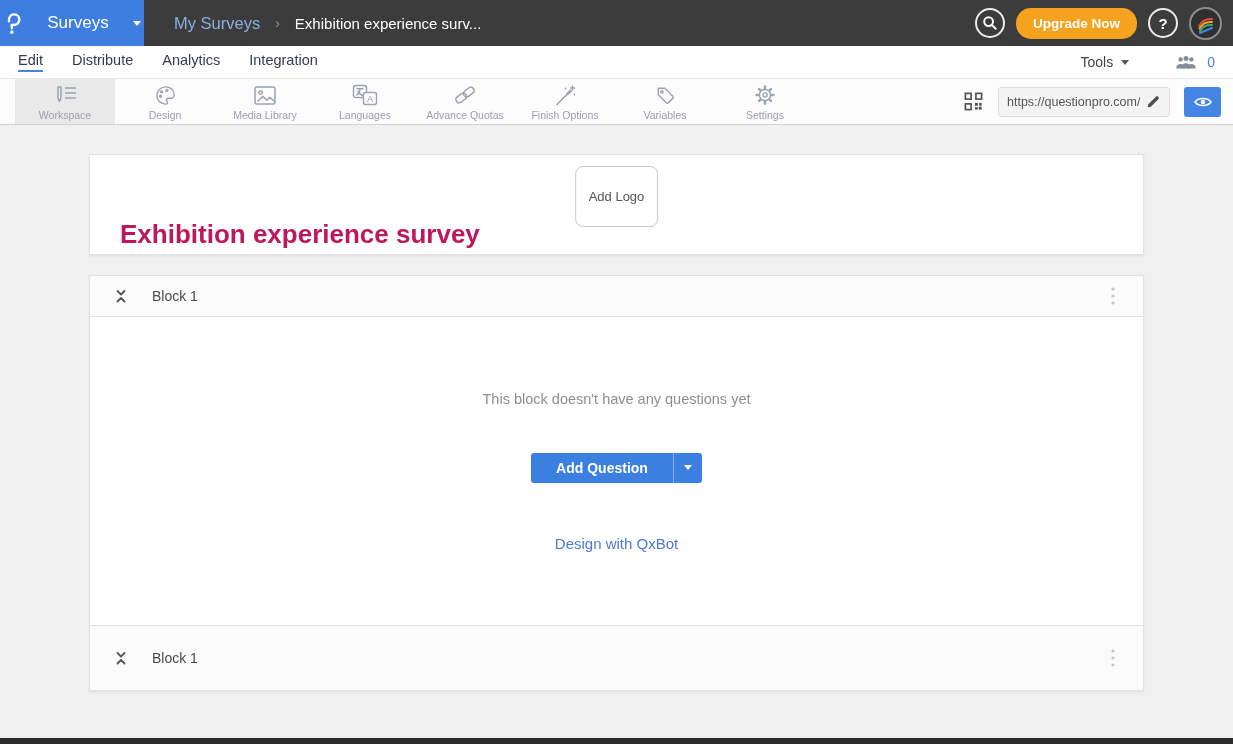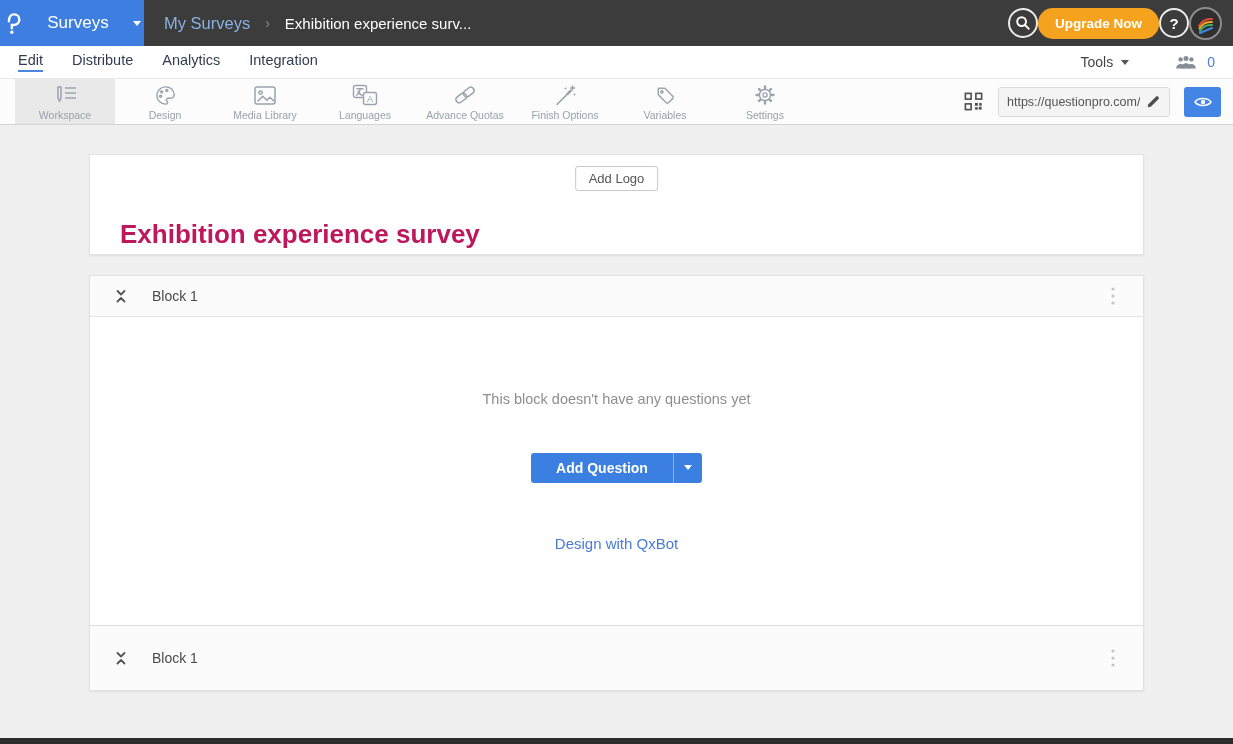--- a/index.html
+++ b/index.html
@@ -8,25 +8,25 @@
     font-family:"Liberation Sans", sans-serif;
     background:#f0f0f0;
     overflow:hidden;
     position:relative;
   }
   
   .topbar { height:46px; background:#3c3c3c; display:flex; align-items:center; }
   .brand { width:144px; height:46px; background:#3d7ee0; display:flex; align-items:center; justify-content:center; gap:24px; cursor:pointer; }
   .brand-label { color:#fff; font-size:17px; }
   .caret { width:0; height:0; border-left:4px solid transparent; border-right:4px solid transparent; border-top:5px solid #fff; }
-  .breadcrumb { display:flex; align-items:center; gap:15px; margin-left:20px; }
+  .breadcrumb { display:flex; align-items:center; gap:15px; margin-left:30px; }
   .crumb-parent { color:#8ab0e3; font-size:16.5px; cursor:pointer; text-decoration:none; }
   .crumb-sep { color:#8f8f8f; font-size:14px; }
   .crumb-current { color:#fff; font-size:15px; }
-  .topbar-right { margin-left:auto; display:flex; align-items:center; padding-right:11px; }
+  .topbar-right { margin-left:auto; display:flex; align-items:center; gap:11px; padding-right:11px; }
   .circle-btn { width:30px; height:30px; border-radius:50%; border:2px solid #ececec; background:transparent; color:#fff; display:flex; align-items:center; justify-content:center; font-size:15px; font-weight:bold; cursor:pointer; font-family:"Liberation Sans",sans-serif; }
   .upgrade-btn { background:#f5a31e; color:#fff; font-weight:bold; font-size:13.5px; border:none; border-radius:15px; padding:8px 17px; cursor:pointer; font-family:"Liberation Sans",sans-serif; }
   .avatar { width:33px; height:33px; border-radius:50%; border:2px solid #8d8d8d; background:#2f2f2f; display:flex; align-items:center; justify-content:center; cursor:pointer; overflow:hidden; }
   
   .nav-row { height:32px; background:#fff; display:flex; align-items:center; padding:0 18px; }
   .nav-tabs { display:flex; gap:29px; }
   .nav-tab { font-size:14.5px; color:#323c50; cursor:pointer; padding-bottom:2px; }
   .nav-tab.active { border-bottom:2px solid #4a86e0; }
   .nav-right { margin-left:auto; display:flex; align-items:center; }
   .tools { display:flex; align-items:center; gap:8px; font-size:14px; color:#444; cursor:pointer; margin-right:46px; }
@@ -42,21 +42,21 @@
   .toolbar-right { margin-left:auto; display:flex; align-items:center; gap:14px; padding-right:12px; }
   .qr-btn { background:none; border:none; cursor:pointer; display:flex; }
   .url-box { width:172px; height:30px; background:#f4f4f4; border:1px solid #dcdcdc; border-radius:3px; display:flex; align-items:center; padding:0 8px; gap:6px; cursor:pointer; }
   .url-text { font-size:12.5px; color:#555; white-space:nowrap; overflow:hidden; flex:1; }
   .edit-url { background:none; border:none; cursor:pointer; display:flex; }
   .eye-btn { width:37px; height:30px; background:#4285e4; border:none; border-radius:3px; display:flex; align-items:center; justify-content:center; cursor:pointer; }
   
   .content { padding-top:29px; }
   .card { width:1055px; margin:0 auto; background:#fff; border:1px solid #e2e2e2; box-shadow:0 1px 2px rgba(0,0,0,0.07); }
   .title-card { height:101px; position:relative; margin-bottom:20px; }
-  .add-logo { position:absolute; top:11px; left:50%; transform:translateX(-50%); background:#fff; border:1px solid #c9c9c9; border-radius:3px; padding:4px 13px; font-size:13px; color:#555; cursor:pointer; font-family:"Liberation Sans",sans-serif; }
+  .add-logo { position:absolute; top:11px; left:50%; transform:translateX(-50%); background:#fff; border:1px solid #c9c9c9; border-radius:8px; padding:22px 13px; font-size:13px; color:#555; cursor:pointer; font-family:"Liberation Sans",sans-serif; }
   .survey-title { position:absolute; left:30px; bottom:4px; font-size:26px; color:#be185d; cursor:text; }
   .block-header { height:41px; background:#fbfbfb; display:flex; align-items:center; padding:0 24px; border-bottom:1px solid #e3e3e3; }
   .block-footer { height:65px; background:#fbfbfb; display:flex; align-items:center; padding:0 24px; border-top:1px solid #ddd; }
   .collapse-btn { background:none; border:none; cursor:pointer; display:flex; }
   .block-name { margin-left:24px; font-size:14px; color:#4a4a4a; cursor:pointer; }
   .more-btn { margin-left:auto; background:none; border:none; cursor:pointer; display:flex; padding:4px; }
   .block-body { height:308px; background:#fff; display:flex; flex-direction:column; align-items:center; justify-content:center;gap:27px; }
   .empty-msg { font-size:14.5px; color:#8e8e8e; }
   .add-q { margin-top:19px; display:flex; }
   .add-q-main { background:#3b7fe0; color:#fff; font-weight:bold; font-size:14px; border:none; padding:0 25px; height:30px; border-radius:3px 0 0 3px; cursor:pointer; font-family:"Liberation Sans",sans-serif; }

